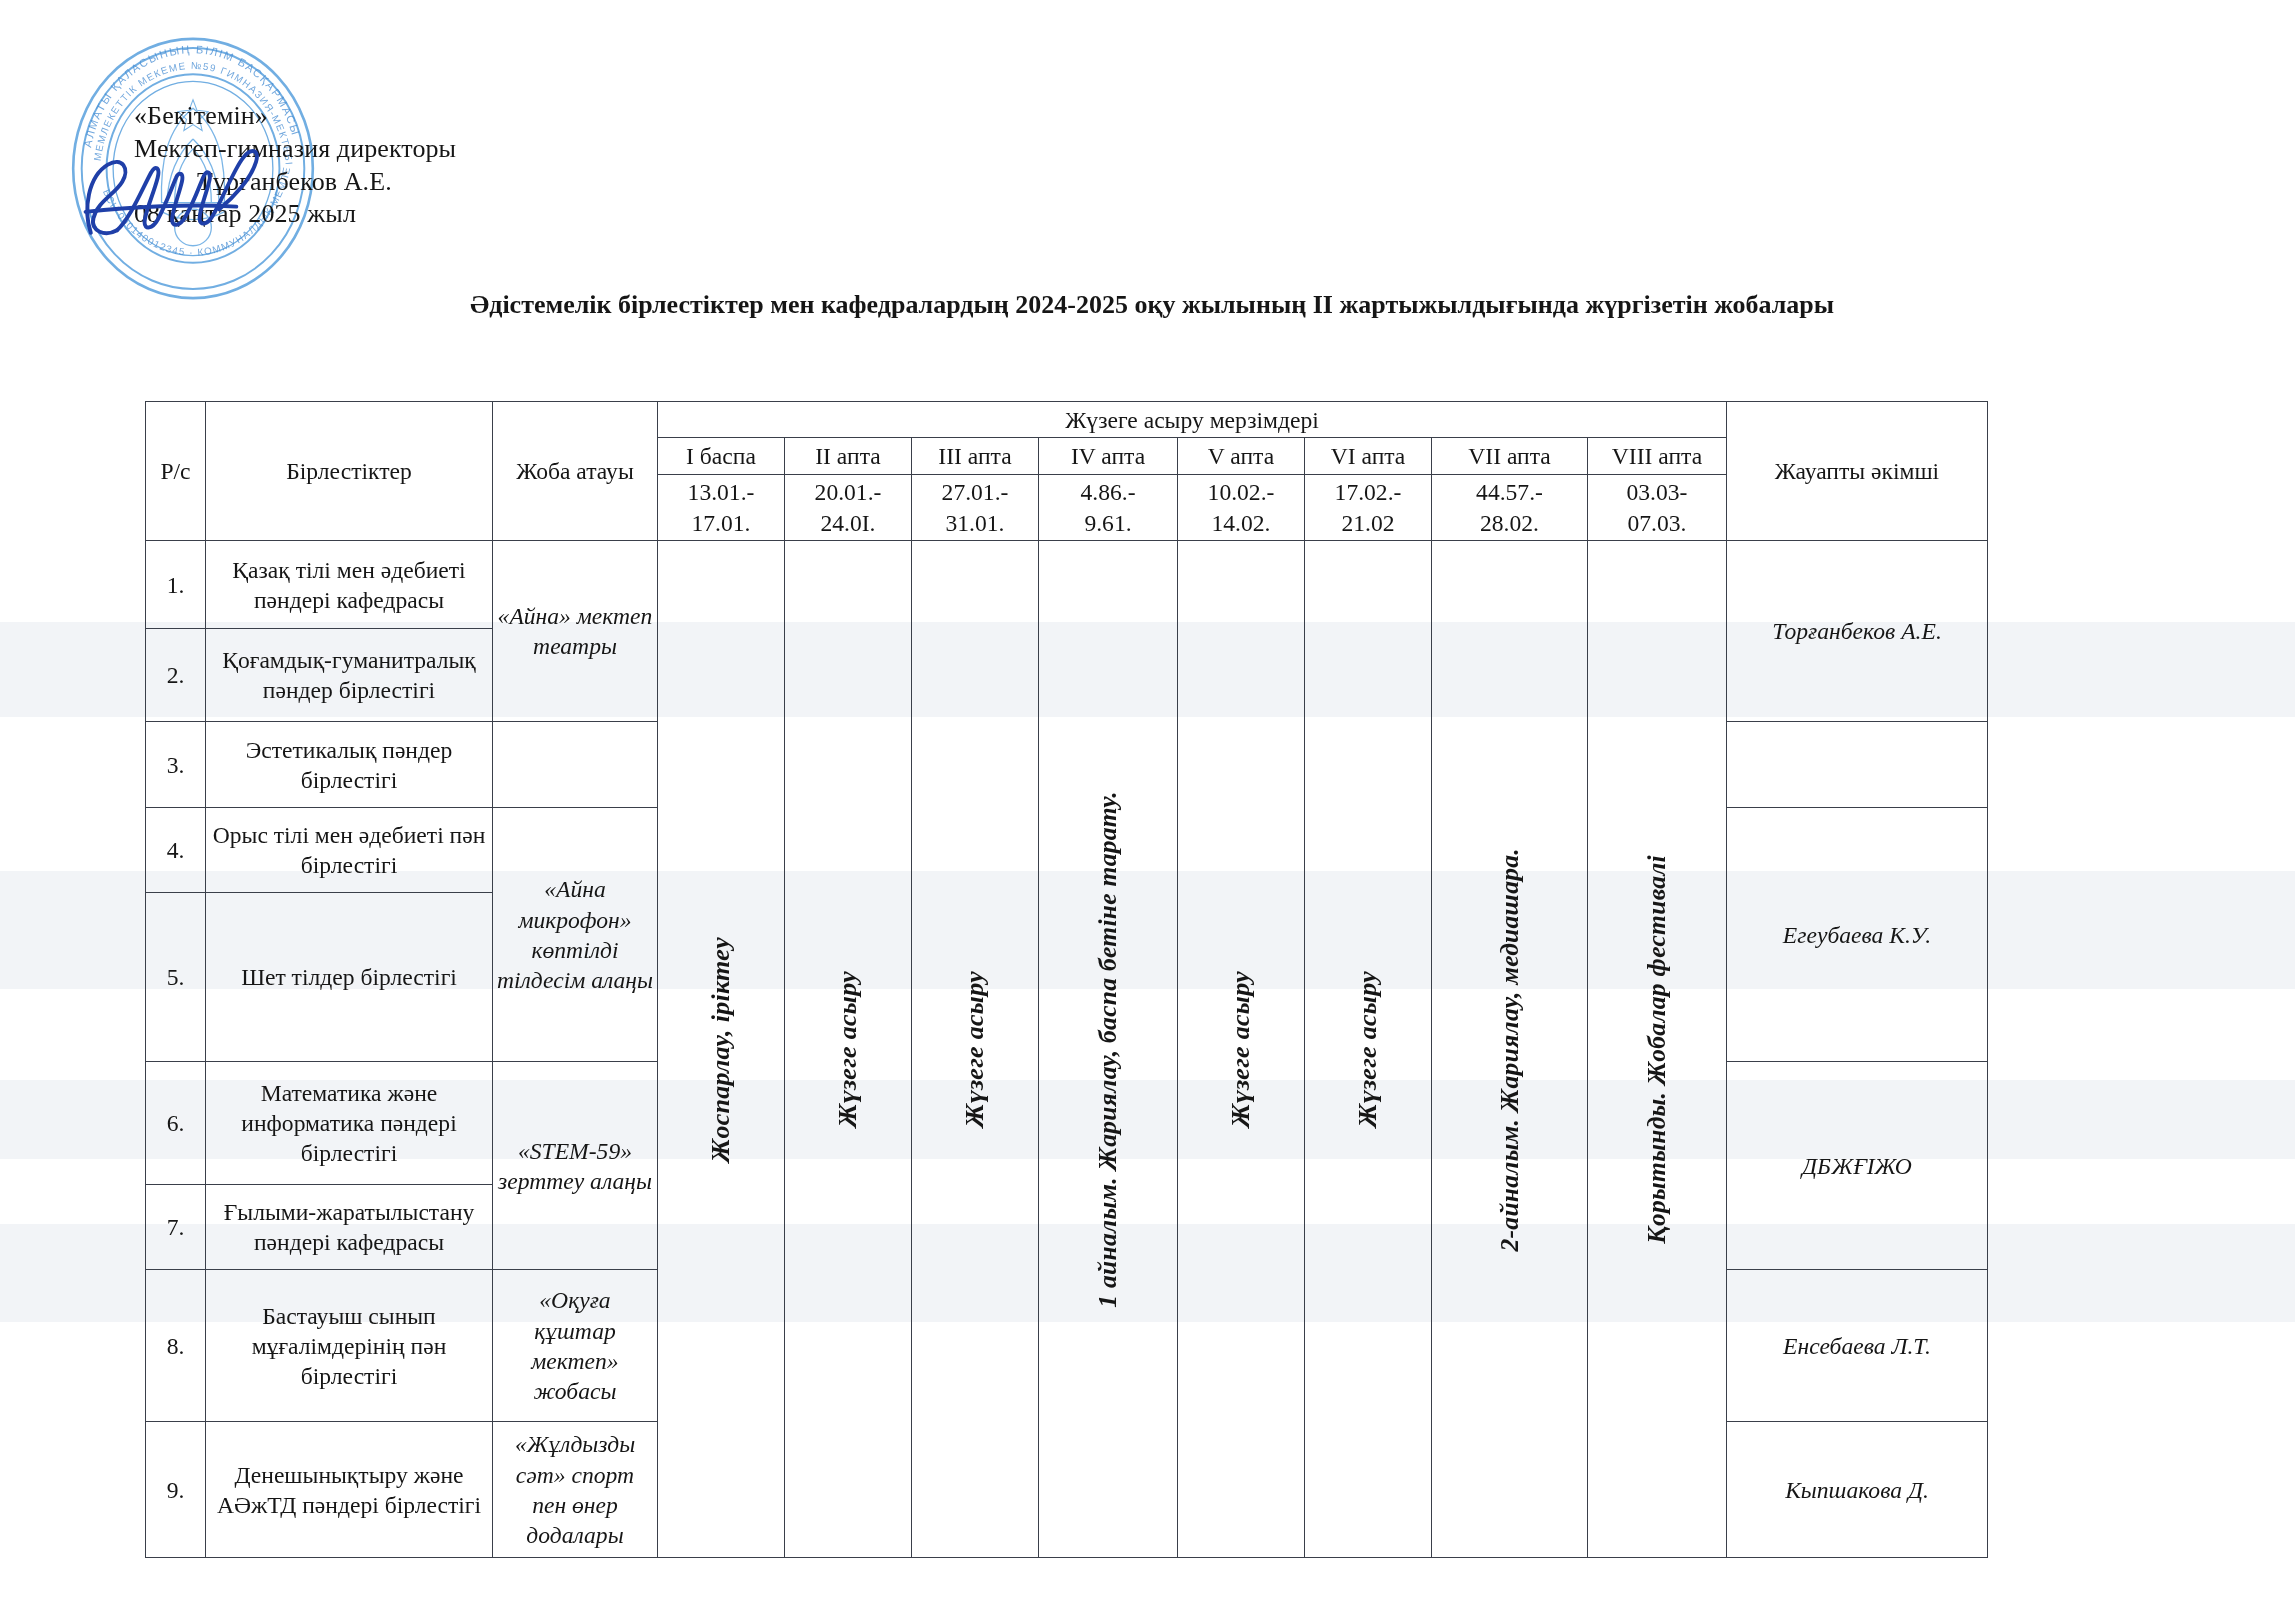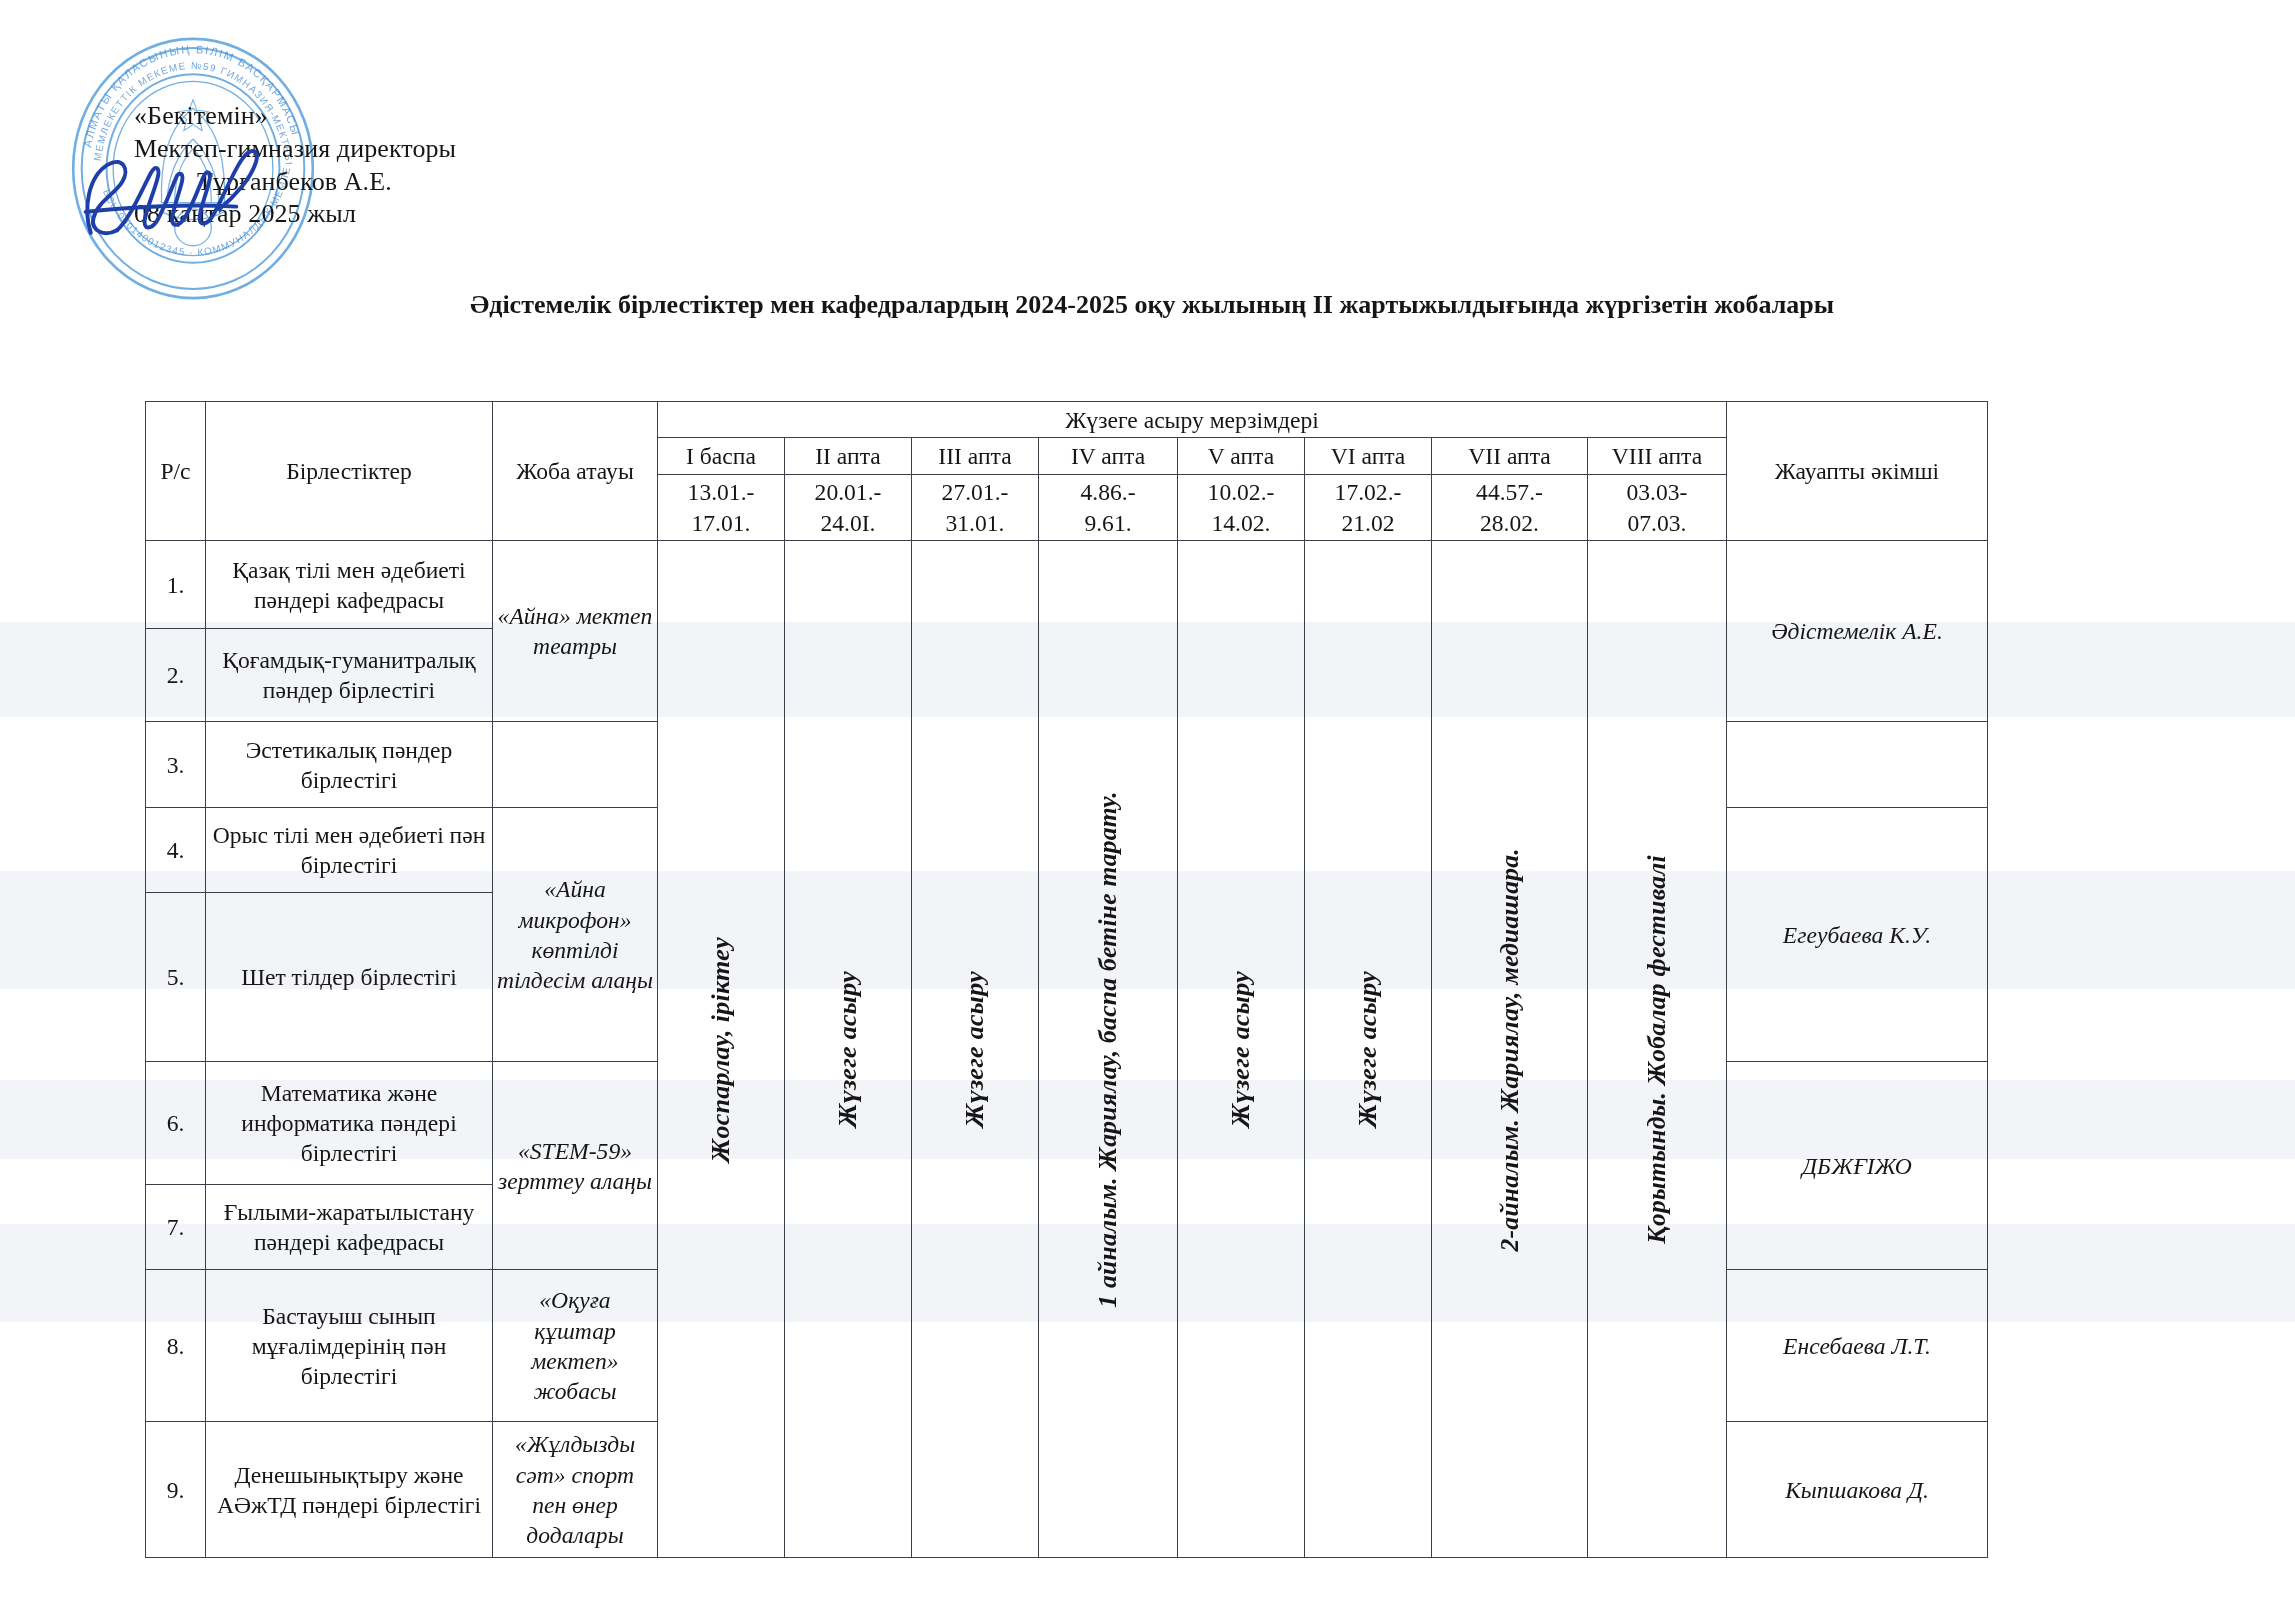--- a/index.html
+++ b/index.html
@@ -326,21 +326,21 @@
         <div class="vert-wrap">
             <span class="vert-text long">2-айналым. Жариялау, медиашара.</span>
           </div>
       </td>
       <td class="week-cell" rowspan="9">
         <div class="vert-wrap">
             <span class="vert-text long">Қорытынды. Жобалар фестивалі</span>
           </div>
       </td>
 
-      <td class="admin-cell" rowspan="2">Әдістемелік А.Е.</td>
+      <td class="admin-cell" rowspan="2">Тоpғанбеков А.Е.</td>
     </tr>
 
     <tr style="height:93px">
       <td class="num-cell">2.</td>
       <td class="assoc-cell">Қоғамдық-гуманитралық пәндер бірлестігі</td>
     </tr>
 
     <tr style="height:86px">
       <td class="num-cell">3.</td>
       <td class="assoc-cell">Эстетикалық пәндер бірлестігі</td>

